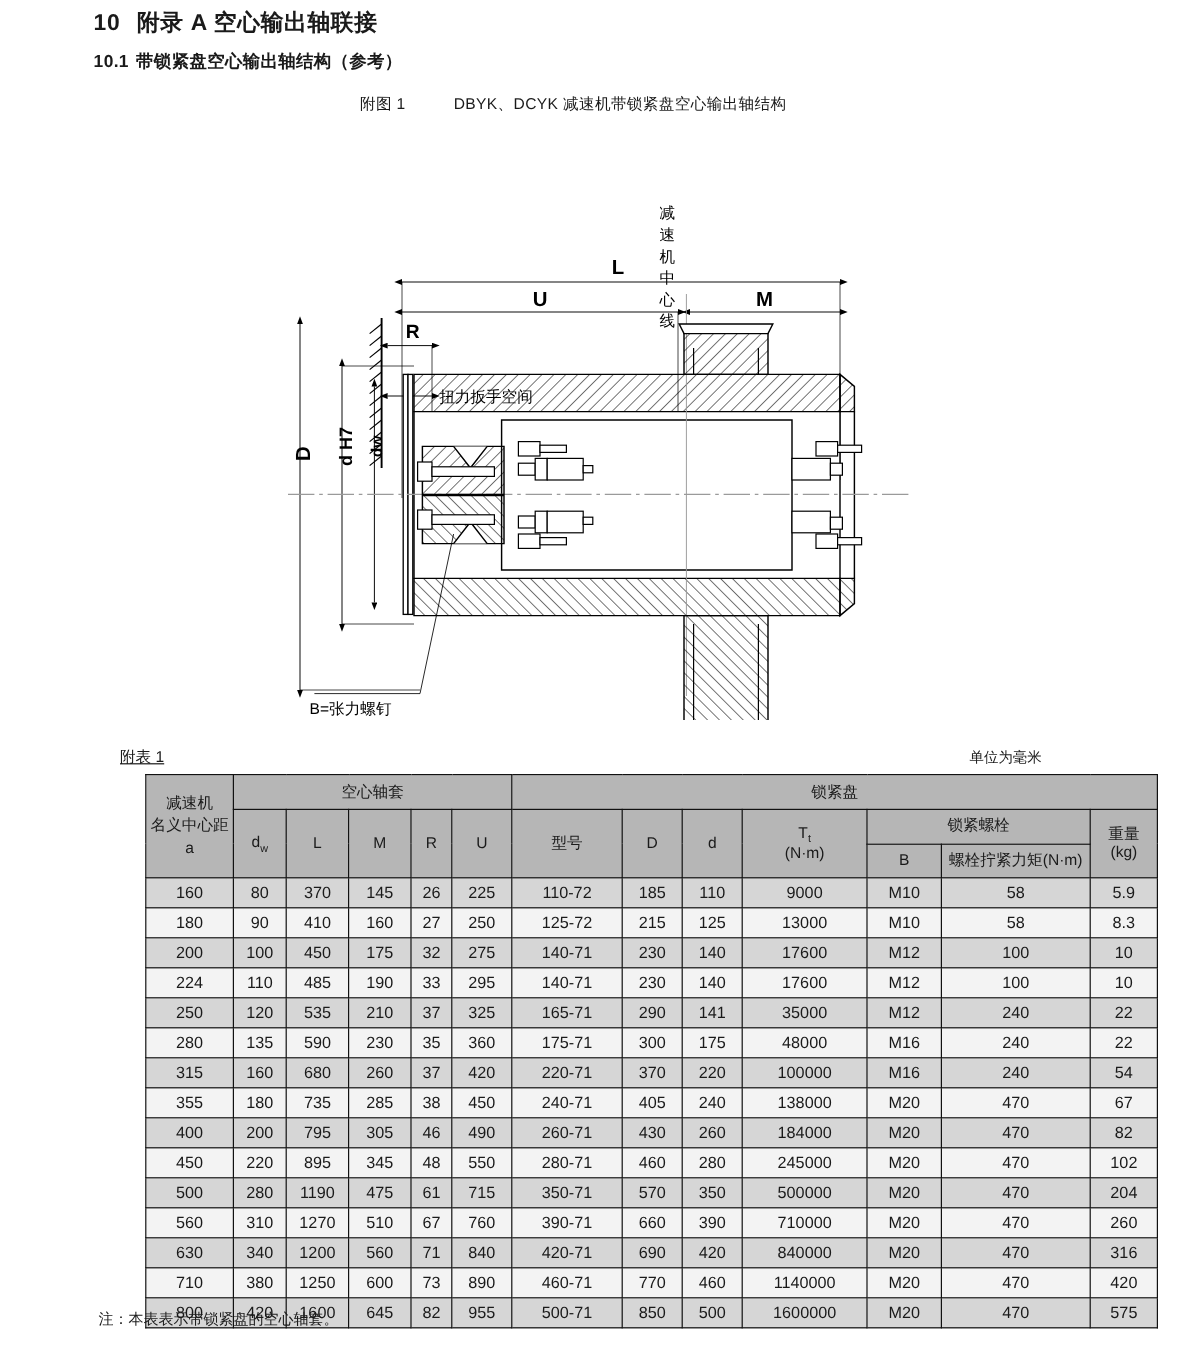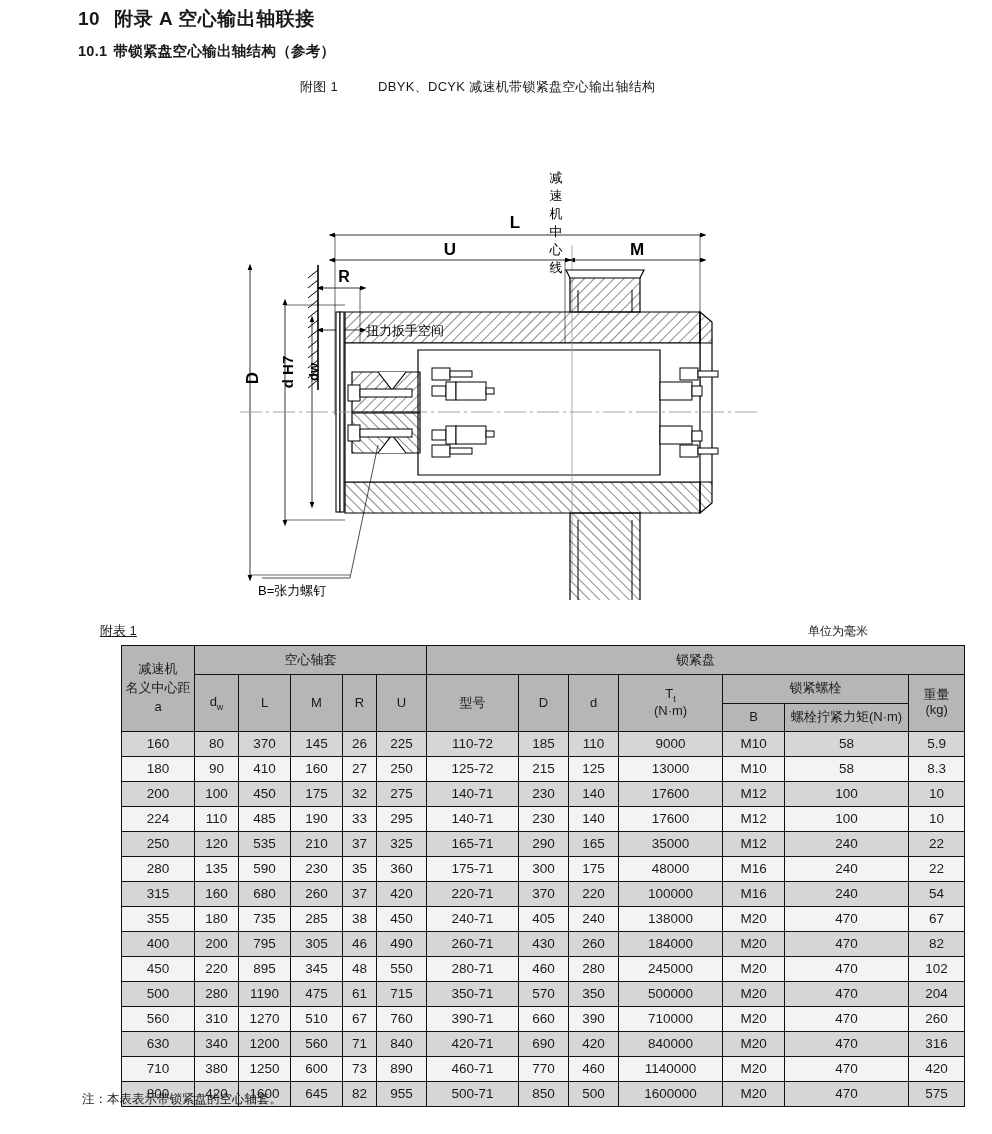--- a/index.html
+++ b/index.html
@@ -379,21 +379,21 @@
           </tr>
           <tr class="odd">
             <td>250</td>
             <td>120</td>
             <td>535</td>
             <td>210</td>
             <td>37</td>
             <td>325</td>
             <td>165-71</td>
             <td>290</td>
-            <td>165</td>
+            <td>141</td>
             <td>35000</td>
             <td>M12</td>
             <td>240</td>
             <td>22</td>
           </tr>
           <tr class="even">
             <td>280</td>
             <td>135</td>
             <td>590</td>
             <td>230</td>

